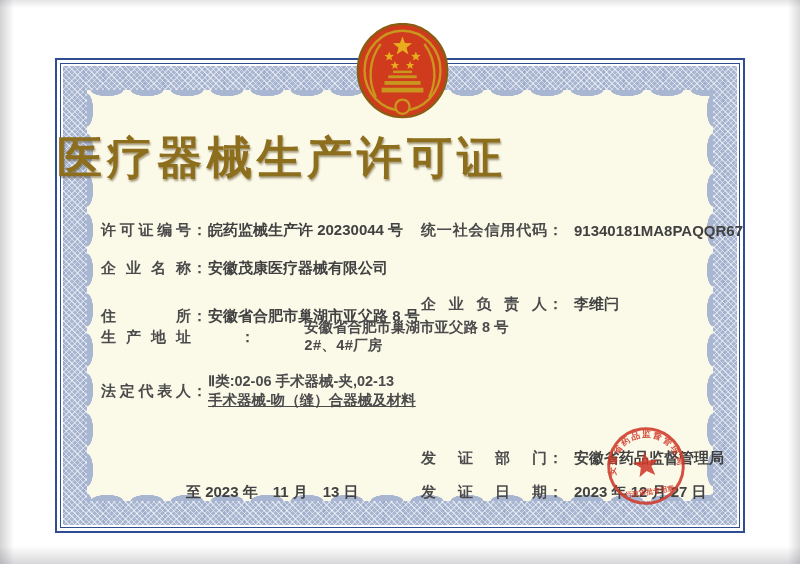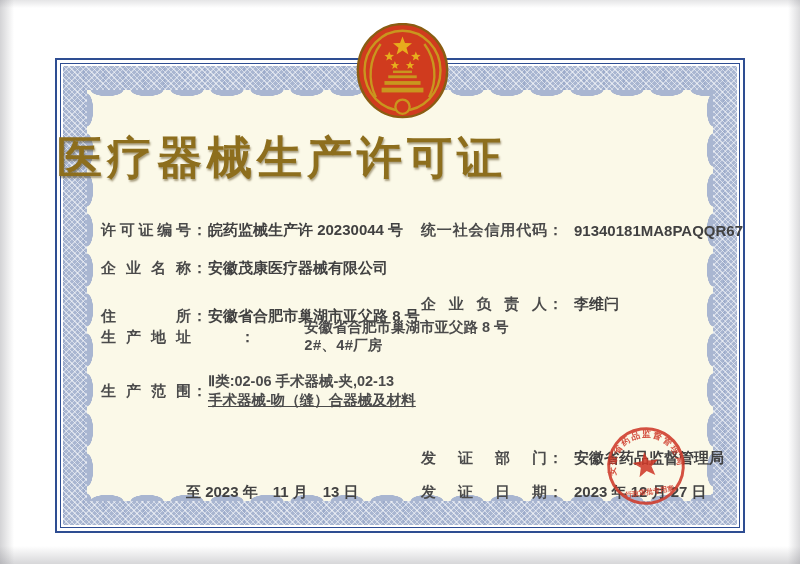--- a/index.html
+++ b/index.html
@@ -131,21 +131,21 @@
     <div class="row colL flexrow" style="top:258px;gap:48px;" data-interactable="false">
       <span class="lbl w90" data-interactable="false">生产地址</span>
         <span class="colon" data-interactable="false">：</span>
       <span class="twoline" data-interactable="false">
         <span style="display:block;" data-interactable="false">安徽省合肥市巢湖市亚父路 8 号</span>
         <span style="display:block;font-family:Liberation Mono, monospace;" data-interactable="false">2#、4#厂房</span>
       </span>
     </div>
 
     <div class="row colL flexrow" style="top:312px;" data-interactable="false">
-      <span class="lbl w90" data-interactable="false">生产范围</span>
+      <span class="lbl w90" data-interactable="false">法定代表人</span>
         <span class="colon" data-interactable="false">：</span>
       <span class="twoline" data-interactable="false">
         <span style="display:block;" data-interactable="false">Ⅱ类:02-06 手术器械-夹,02-13</span>
         <span style="display:block;text-decoration:underline;" data-interactable="false">手术器械-吻（缝）合器械及材料</span>
       </span>
     </div>
 
     <div class="row colR" style="top:388px;" data-interactable="false">
       <span class="lbl w126" data-interactable="false">发证部门</span><span class="colon" data-interactable="false">：</span><span class="val gapL" data-interactable="false">安徽省药品监督管理局</span>
     </div>

